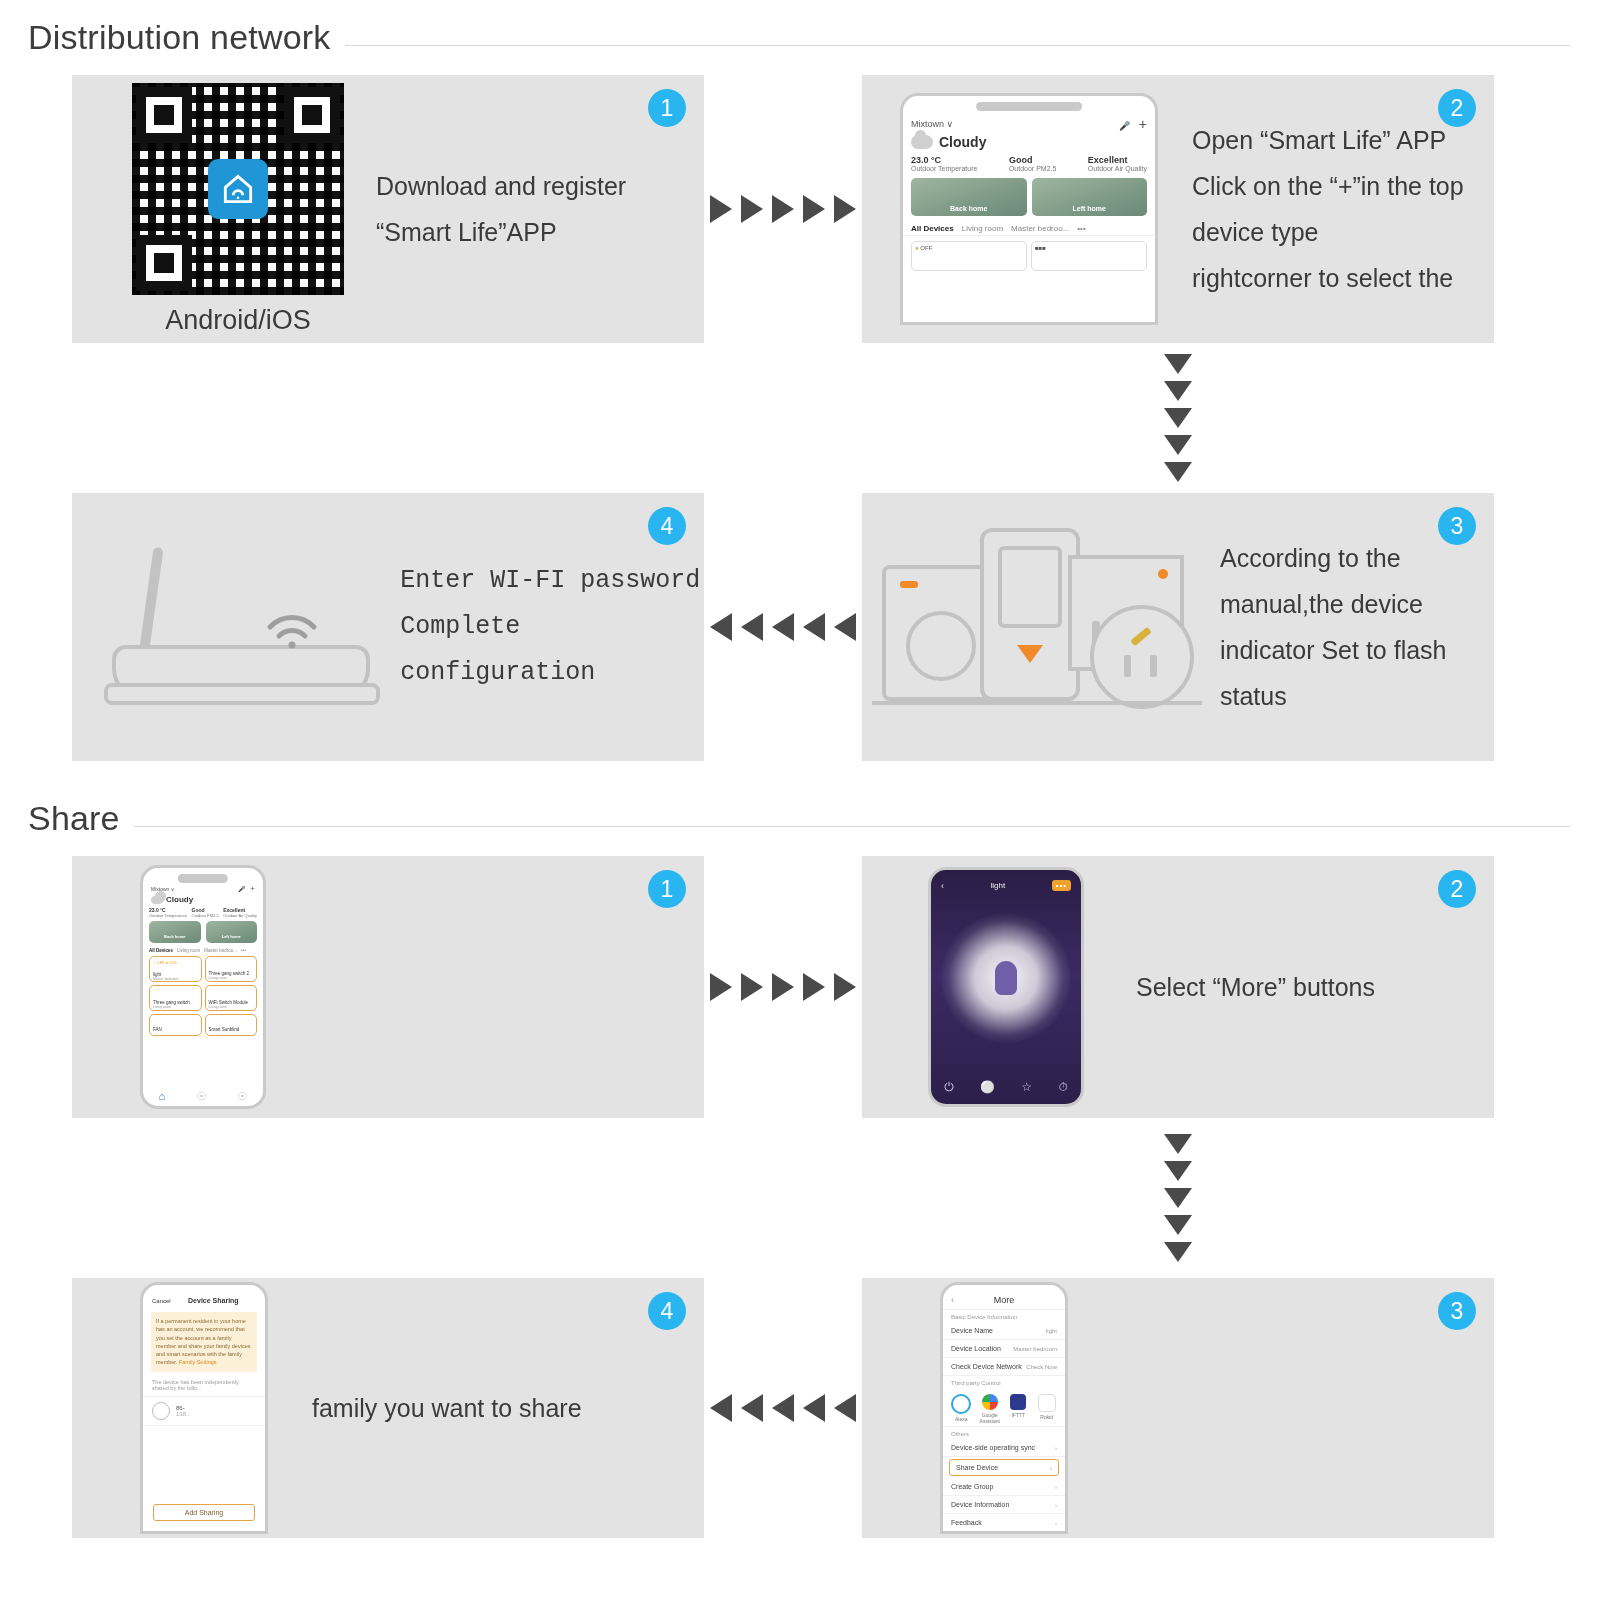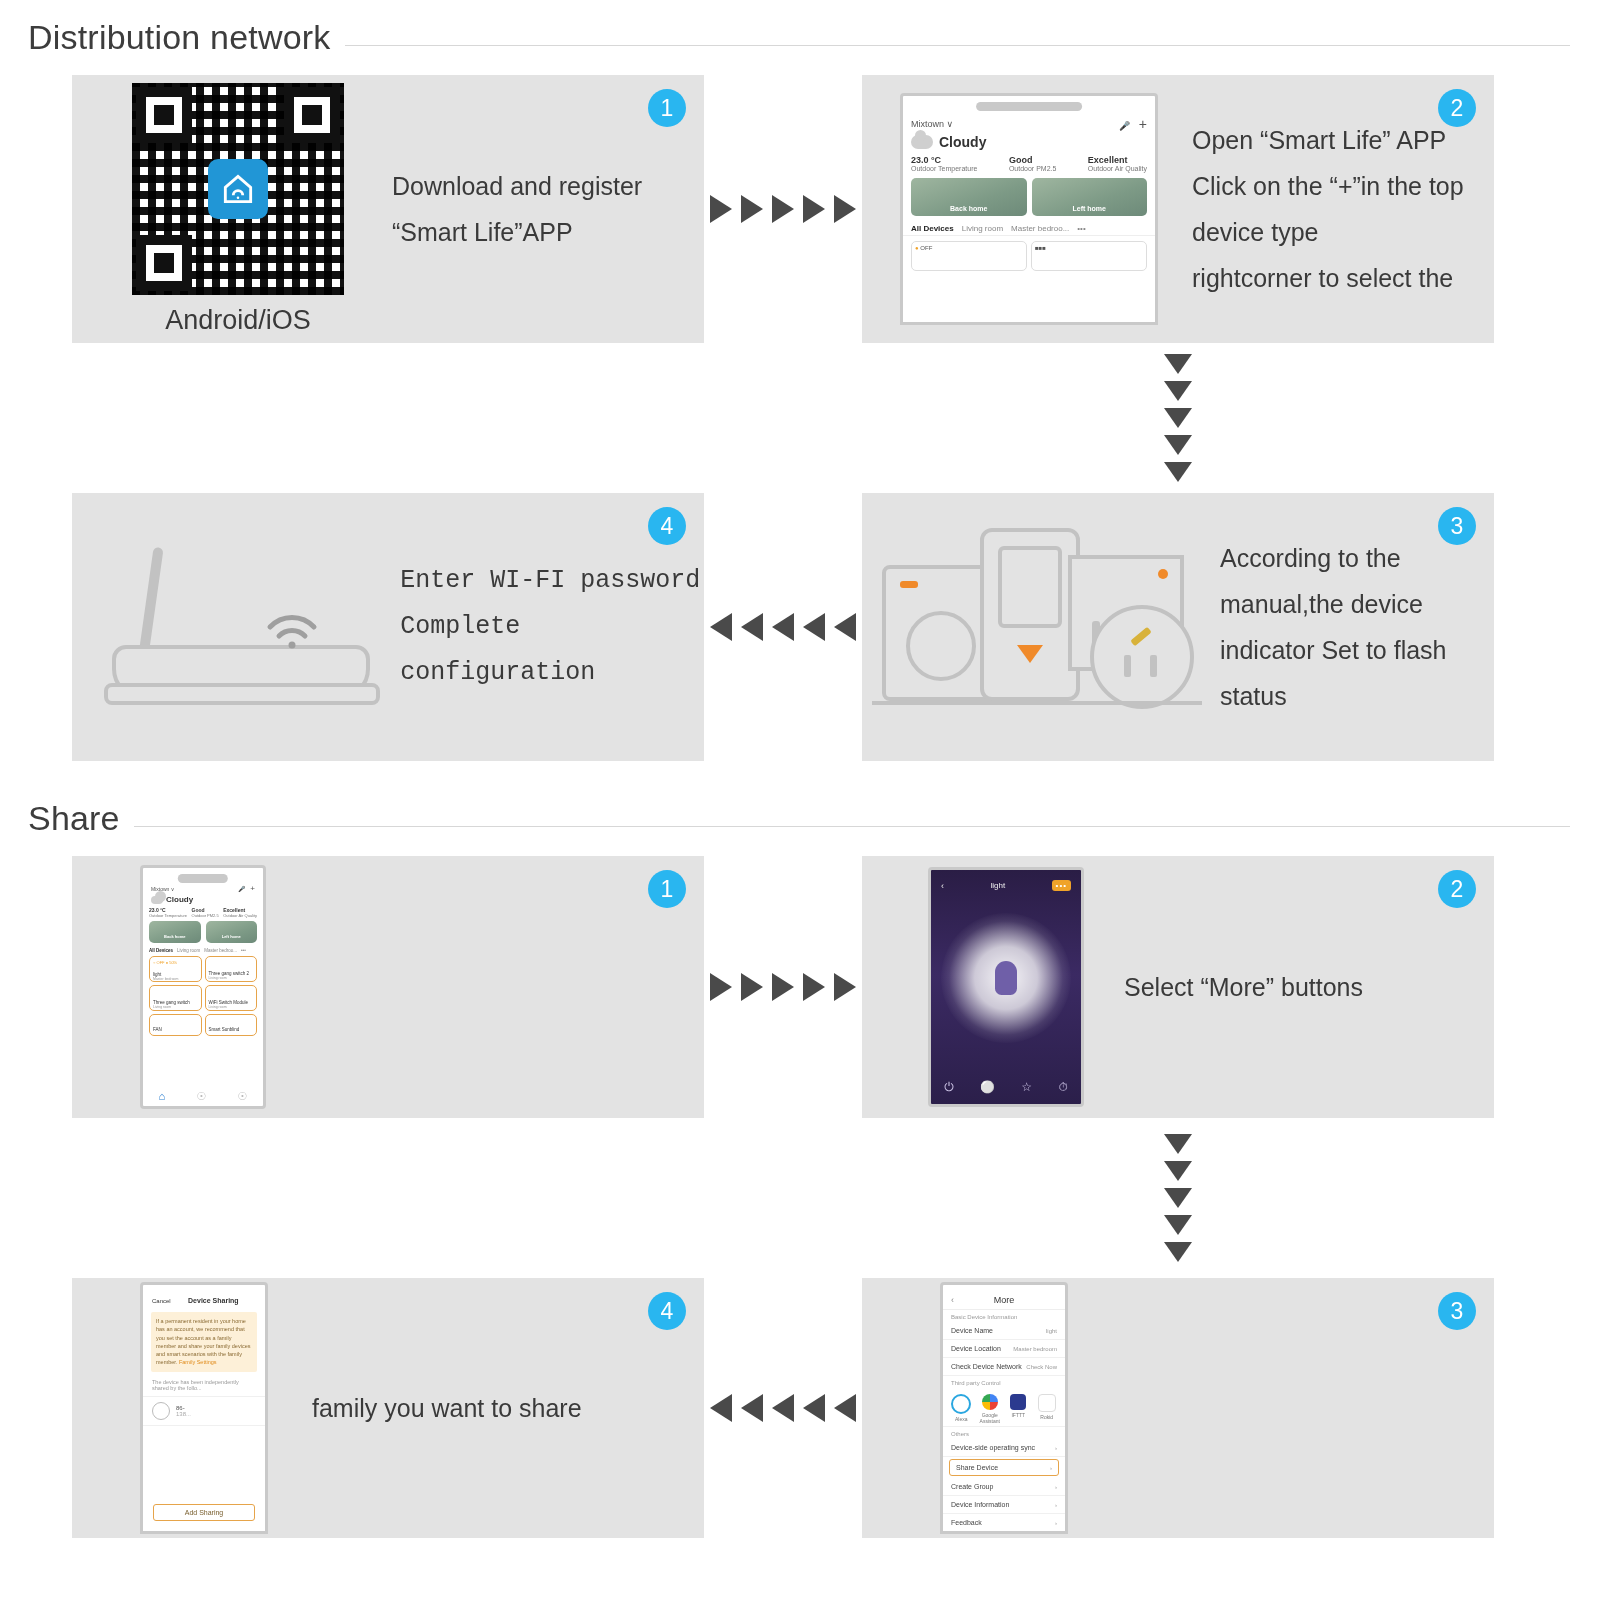--- a/index.html
+++ b/index.html
@@ -154,21 +154,21 @@
   .qr-label {
     font-size: 27px;
     color: #3a3a3a;
     margin-top: 10px;
   }
 
   
   .phone {
     background: #fff;
     border: 3px solid #c9c9c9;
-    border-radius: 4px;
+    border-radius: 18px;
     box-sizing: border-box;
     position: relative;
     overflow: hidden;
     flex: none;
   }
   .notch {
     position: absolute;
     top: 6px; left: 50%;
     transform: translateX(-50%);
     width: 42%;
@@ -490,21 +490,21 @@
         <div class="center-logo">
           <svg viewBox="0 0 24 24" fill="none" stroke="#ffffff" stroke-width="1.8">
             <path d="M4 11 L12 4 L20 11 V20 H4 Z"></path>
             <path d="M9 16 a3 3 0 0 1 6 0"></path>
             <circle cx="12" cy="17.5" r="0.8" fill="#fff" stroke="none"></circle>
           </svg>
         </div>
       </div>
       <div class="qr-label">Android/iOS</div>
     </div>
-    <div class="text" style="margin-left:34px;">
+    <div class="text" style="margin-left:18px;">
       <div>Download and register</div>
       <div>“Smart Life”APP</div>
     </div>
   </div>
 
   <div class="arrows">
     <div class="tri-right"></div>
     <div class="tri-right"></div>
     <div class="tri-right"></div>
     <div class="tri-right"></div>
@@ -732,21 +732,21 @@
       </div>
       <div class="bulb-glow"></div>
       <div class="bulb"></div>
       <div class="dk-nav">
         <span>⏻</span>
         <span>⚪</span>
         <span>☆</span>
         <span>⏱</span>
       </div>
     </div>
-    <div class="text" style="margin-left:40px;">
+    <div class="text" style="margin-left:52px;">
       <div>Select “More” buttons</div>
     </div>
   </div>
 
   <div style="height:160px;"></div>
   <div></div>
   <div class="arrows-down" style="height:160px;">
     <div class="tri-down"></div>
     <div class="tri-down"></div>
     <div class="tri-down"></div>

